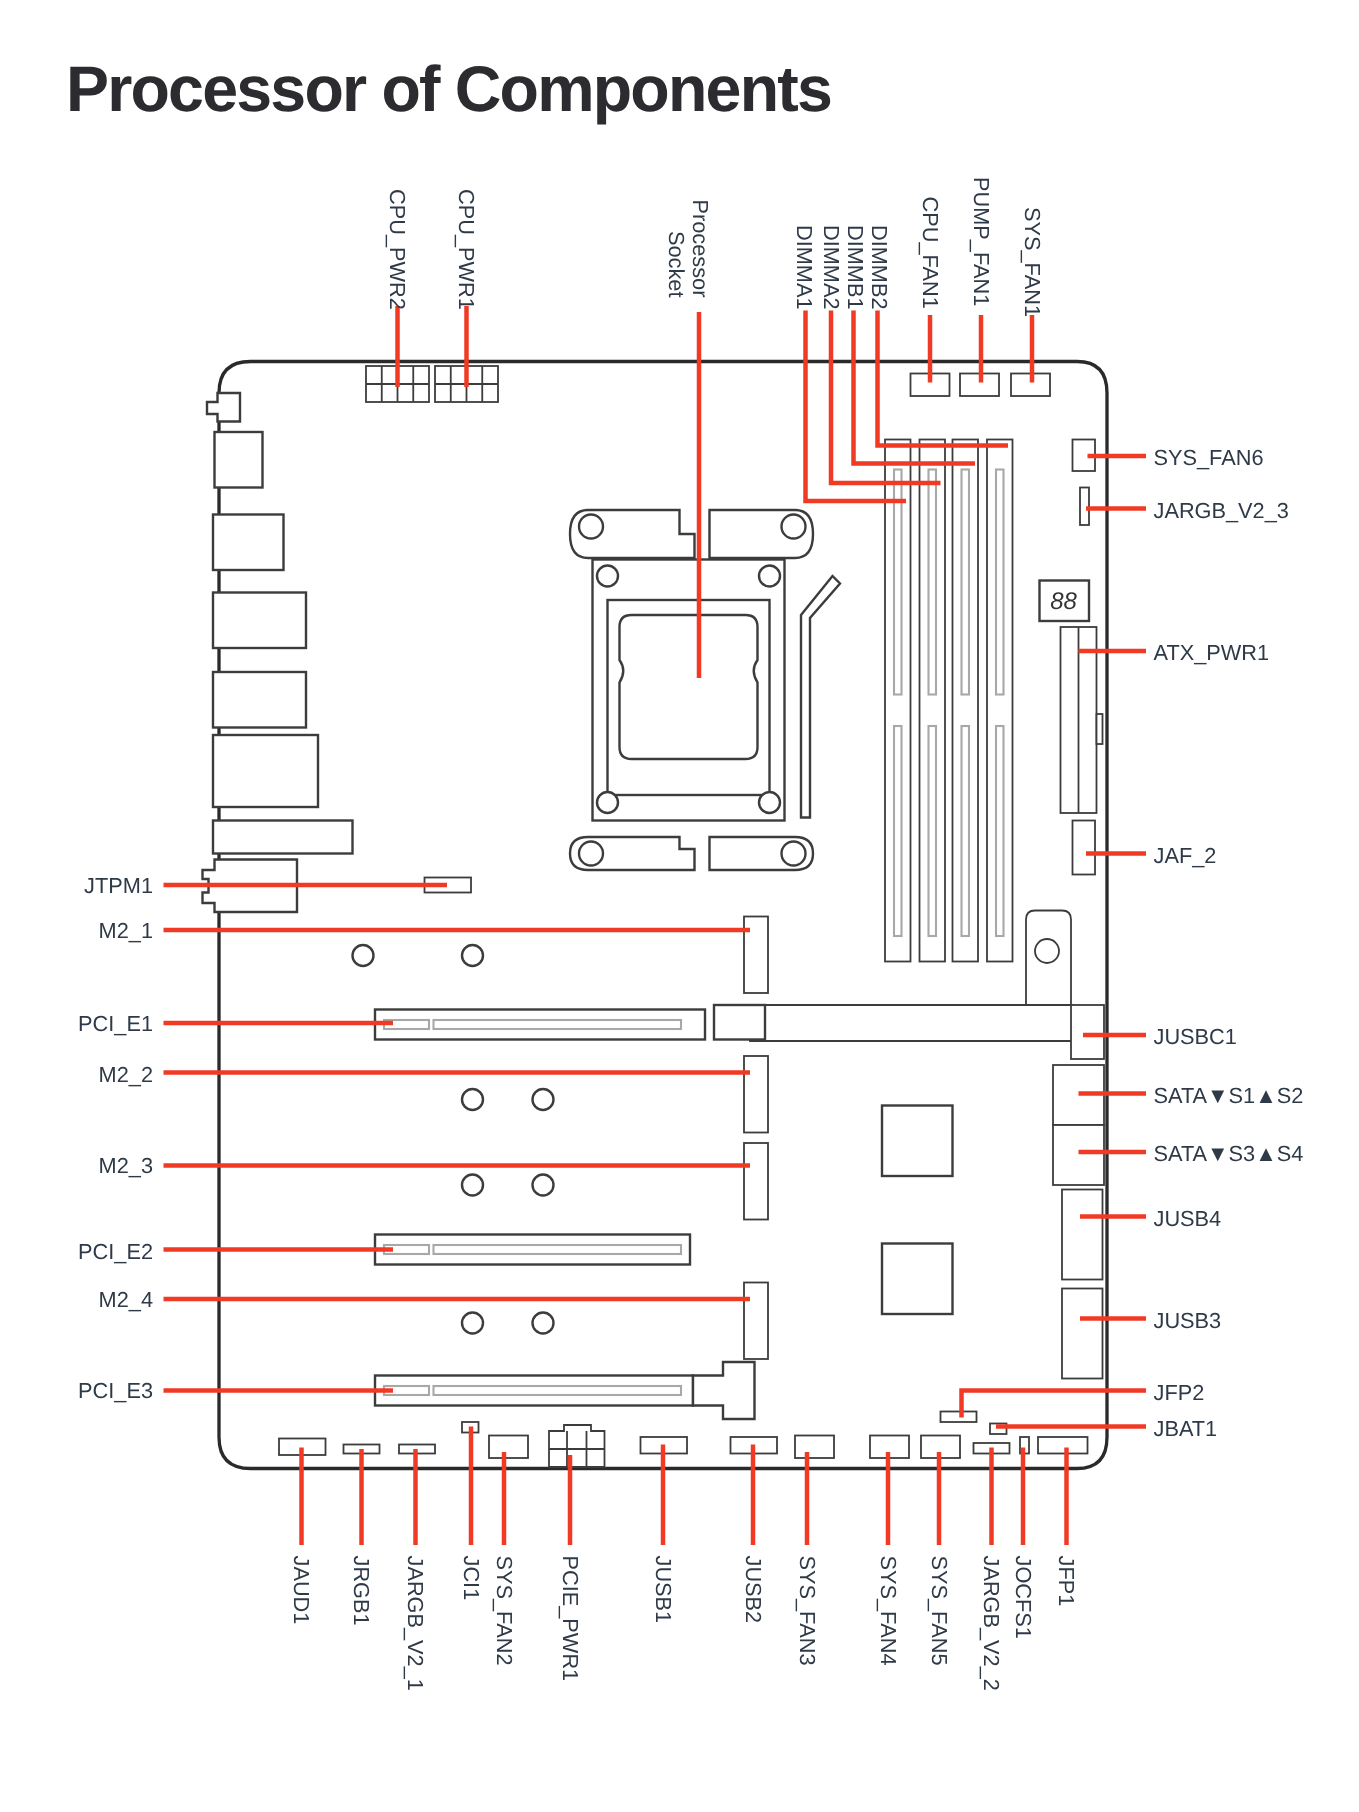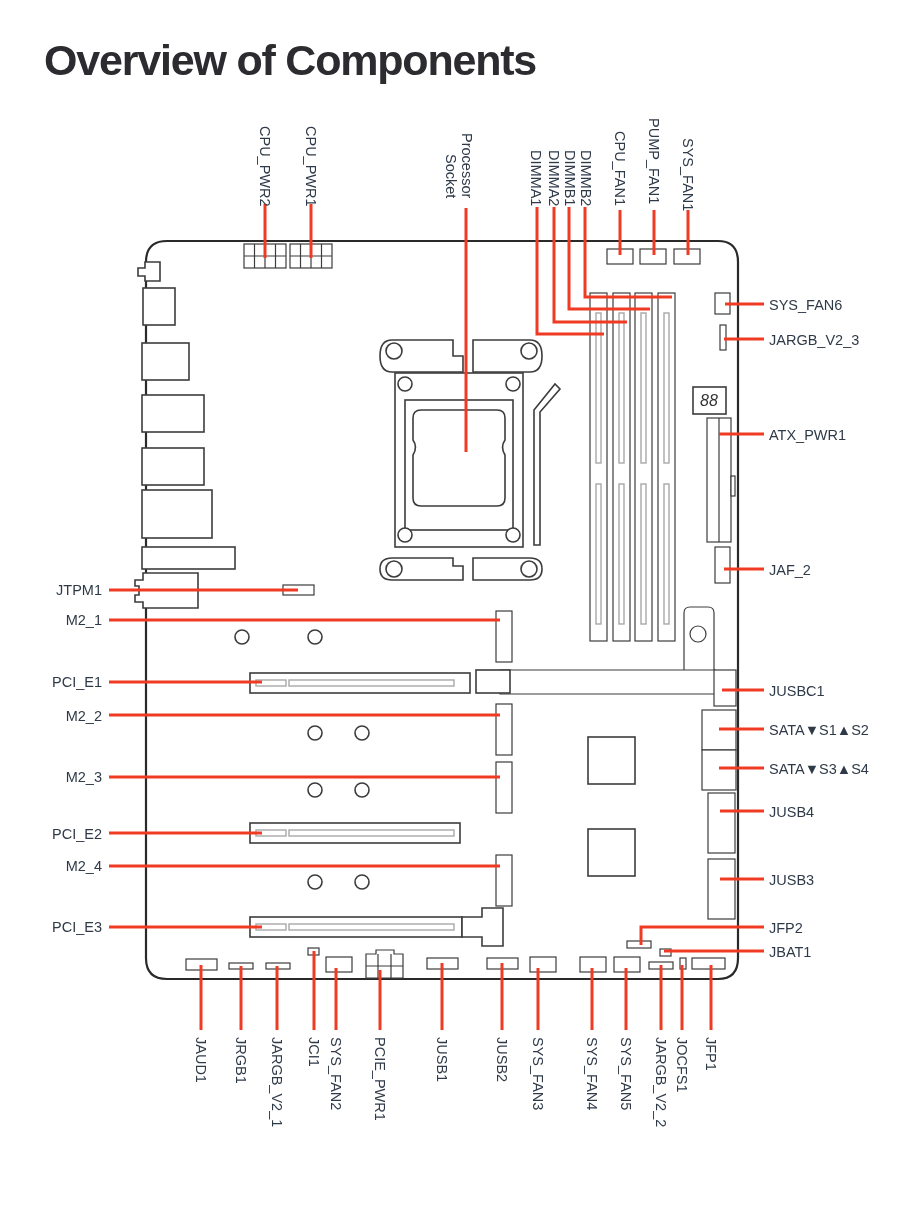--- a/index.html
+++ b/index.html
@@ -12,21 +12,21 @@
   .lbl { font-family: "Liberation Sans", "DejaVu Sans", sans-serif; font-size: 14.5px; fill: #2f3a48; }
   .outline { fill: none; stroke: #2a2a2a; stroke-width: 2.2; }
   .part { fill: #ffffff; stroke: #3c3c3c; stroke-width: 1.6; }
   .part-thin { fill: #ffffff; stroke: #3c3c3c; stroke-width: 1.2; }
   .inner { fill: none; stroke: #a8a8a8; stroke-width: 1.4; }
   .leader { stroke: #f03a24; stroke-width: 3; fill: none; }
 </style>
 </head>
 <body>
 
-<h1 id="page-title">Overview of Components</h1>
+<h1 id="page-title">Processor of Components</h1>
 
 <svg id="diagram" width="906" height="1208" viewBox="0 0 906 1208" xmlns="http://www.w3.org/2000/svg">
 
   <g>
     <path class="outline" d="M146 262 Q146 241 167 241 L718 241 Q738 241 738 262 L738 958 Q738 979 718 979 L167 979 Q146 979 146 958 Z"></path>
   </g>
 
   <g>
     <path class="part" d="M145 262 L160 262 L160 281 L145 281 L145 276 L138 276 L138 268 L145 268 Z"></path>
     <rect class="part" x="143" y="288" width="32" height="37"></rect>

